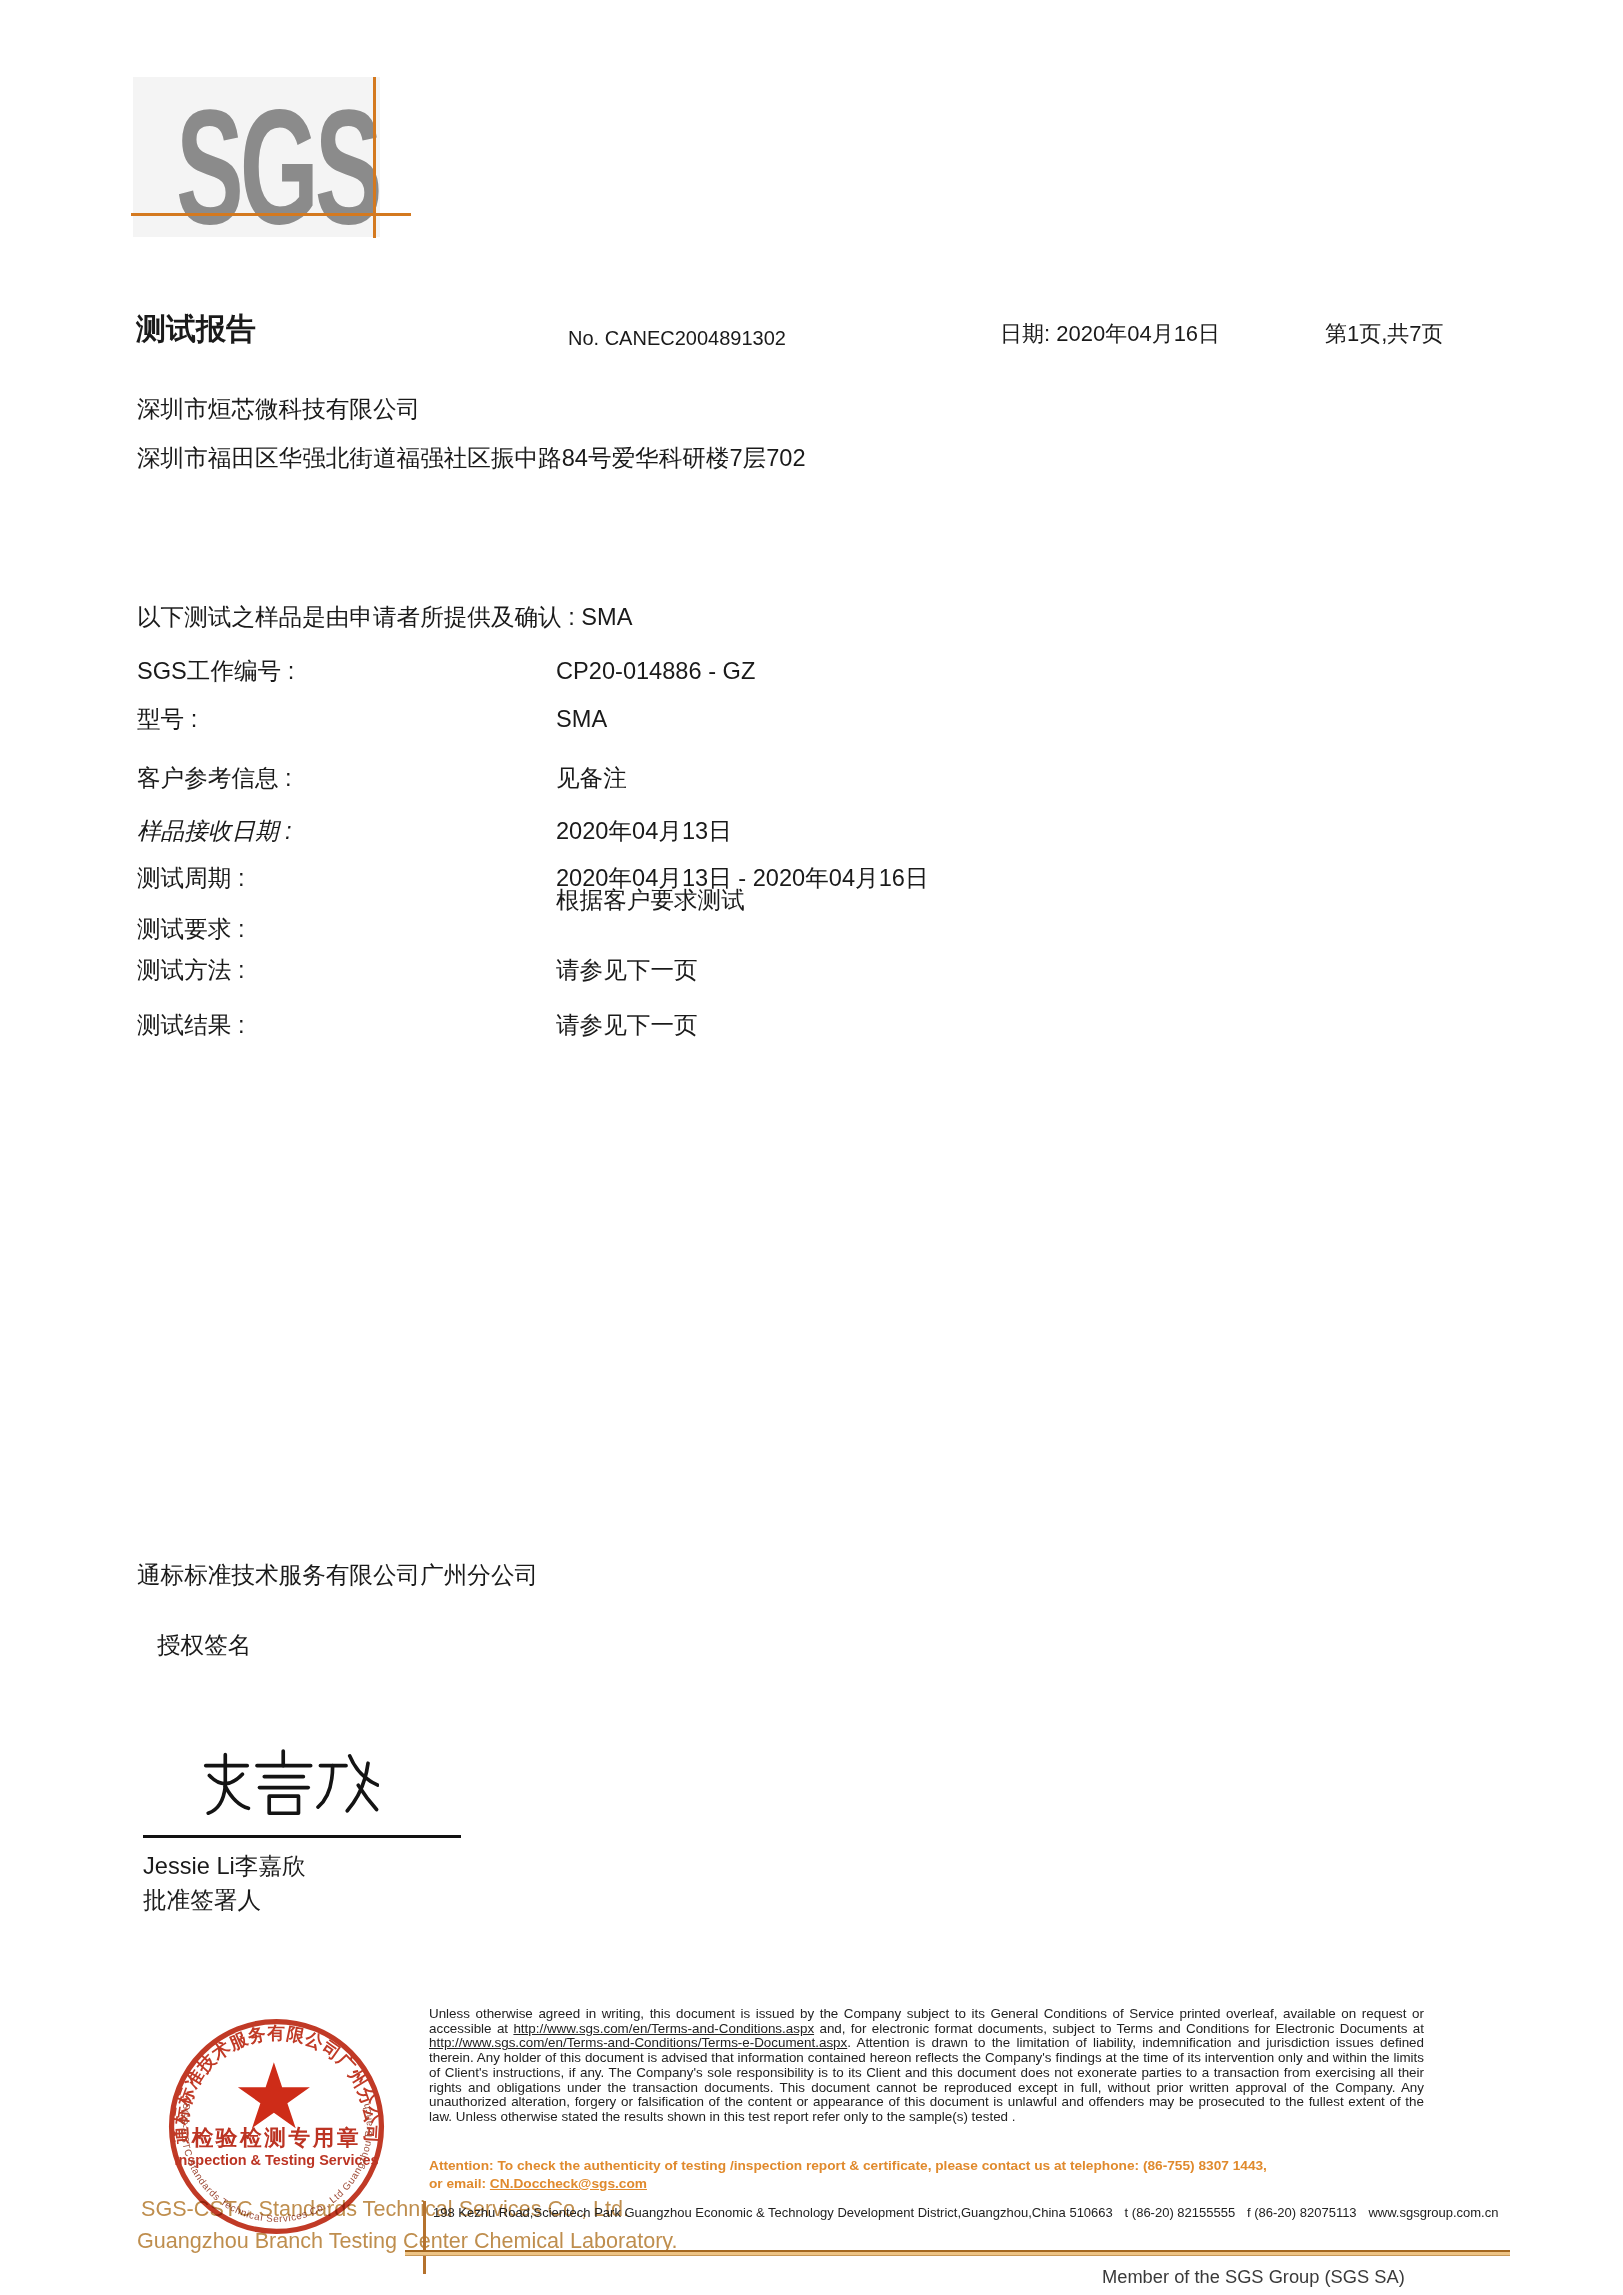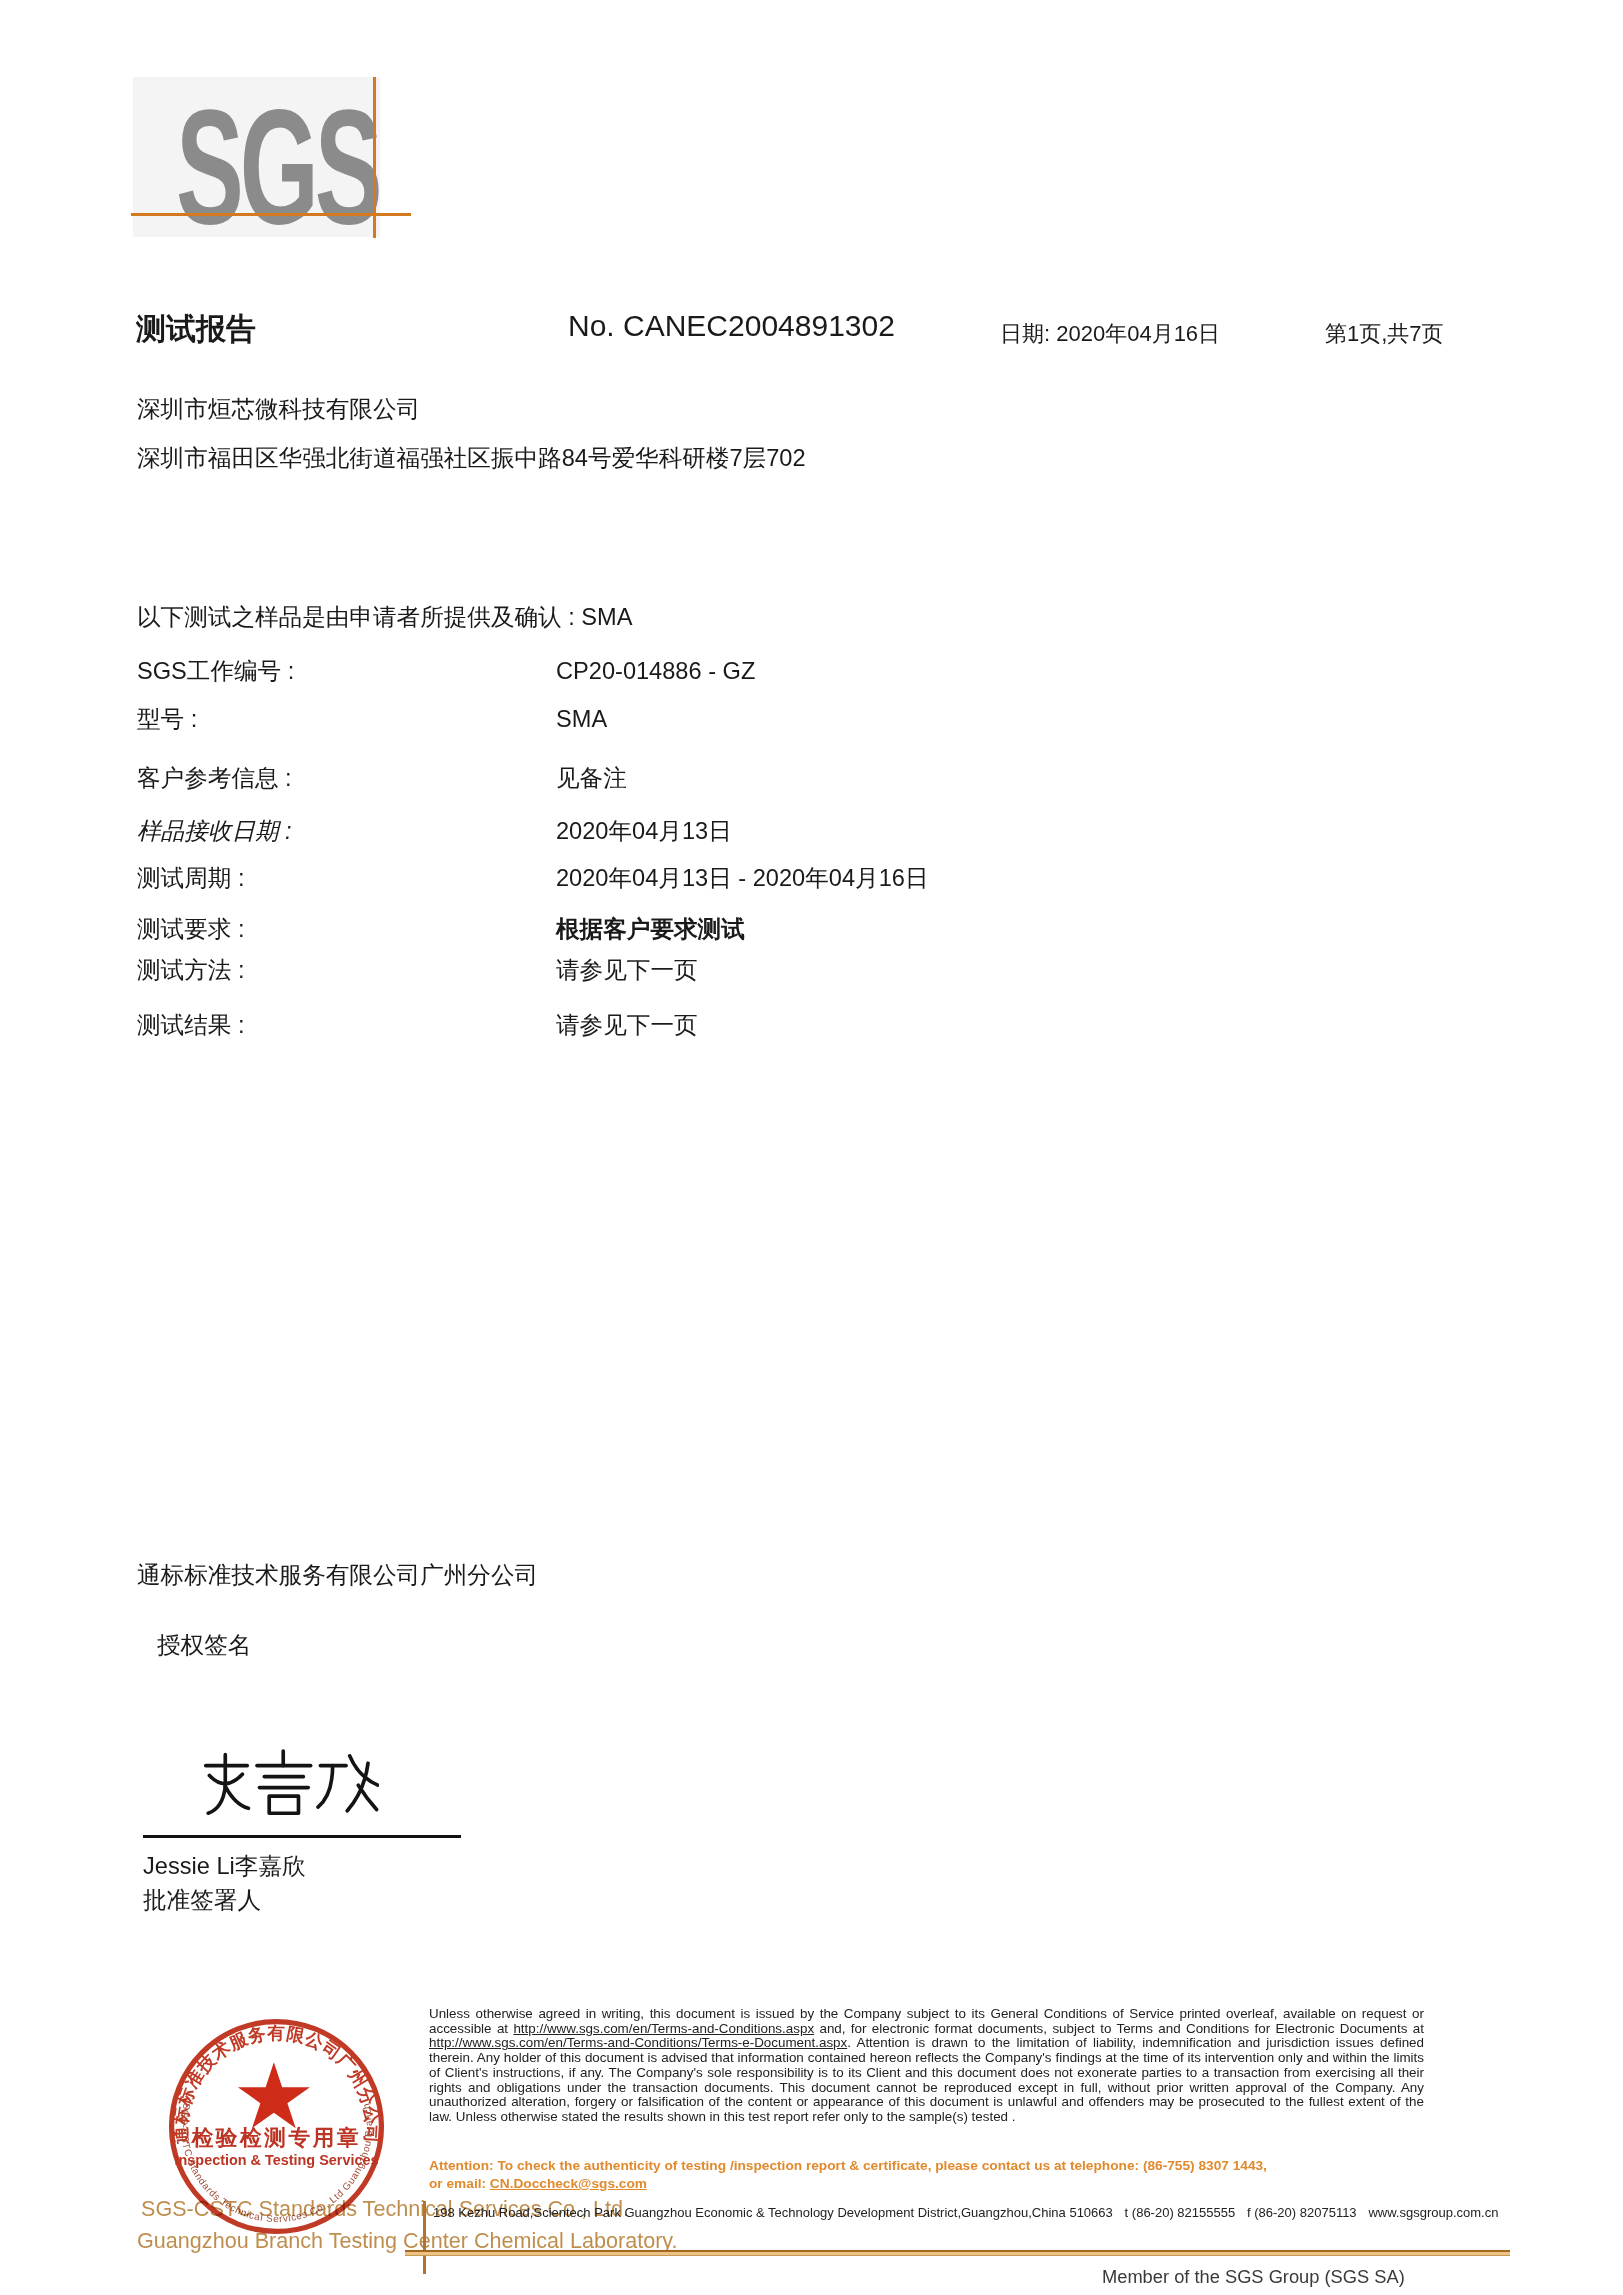--- a/index.html
+++ b/index.html
@@ -11,21 +11,21 @@
   
   .logo-box{left:133px;top:77px;width:247px;height:160px;background:#f4f4f4;}
   .logo-text{
     left:175px;top:85px;font-size:164px;font-weight:bold;color:#8b8b8b;
     line-height:1;letter-spacing:-6.5px;transform:scaleX(0.62);transform-origin:left top;
   }
   .logo-hline{left:131px;top:213px;width:280px;height:2.6px;background:#d4791f;}
   .logo-vline{left:373px;top:77px;width:2.6px;height:161px;background:#d4791f;}
   
   .doc-title{left:136px;top:309px;font-size:30px;font-weight:bold;}
-  .report-no{left:568px;top:309px;font-size:30px;}
+  .report-no{left:568px;top:327px;font-size:20px;}
   .hdr-date{left:1000px;top:319px;font-size:22px;}
   .hdr-page{left:1325px;top:319px;font-size:22px;}
   
   .cn{font-size:23.6px;line-height:1.2;}
   .lbl{left:137px;text-align:center;}
   .val{left:556px;}
   
   .sig-line{left:143px;top:1835px;width:318px;height:3.3px;background:#111;}
   .sig-svg{left:196px;top:1746px;}
   
@@ -84,21 +84,21 @@
   <div class="abs cn lbl" style="top:764px;">客户参考信息 :</div>
   <div class="abs cn val" style="top:764px;">见备注</div>
 
   <div class="abs cn lbl" style="top:817px;font-style:italic;">样品接收日期 :</div>
   <div class="abs cn val" style="top:817px;">2020年04月13日</div>
 
   <div class="abs cn lbl" style="top:864px;">测试周期 :</div>
   <div class="abs cn val" style="top:864px;">2020年04月13日 - 2020年04月16日</div>
 
   <div class="abs cn lbl" style="top:915px;">测试要求 :</div>
-  <div class="abs cn val" style="top:915px;font-weight:bold;">根据客户要求测试</div>
+  <div class="abs cn val" style="top:886px;">根据客户要求测试</div>
 
   <div class="abs cn lbl" style="top:956px;">测试方法 :</div>
   <div class="abs cn val" style="top:956px;">请参见下一页</div>
 
   <div class="abs cn lbl" style="top:1011px;">测试结果 :</div>
   <div class="abs cn val" style="top:1011px;">请参见下一页</div>
 
   <div class="abs cn lbl" style="top:1561px;">通标标准技术服务有限公司广州分公司</div>
   <div class="abs cn lbl" style="top:1631px;margin-left:20px;">授权签名</div>
 

